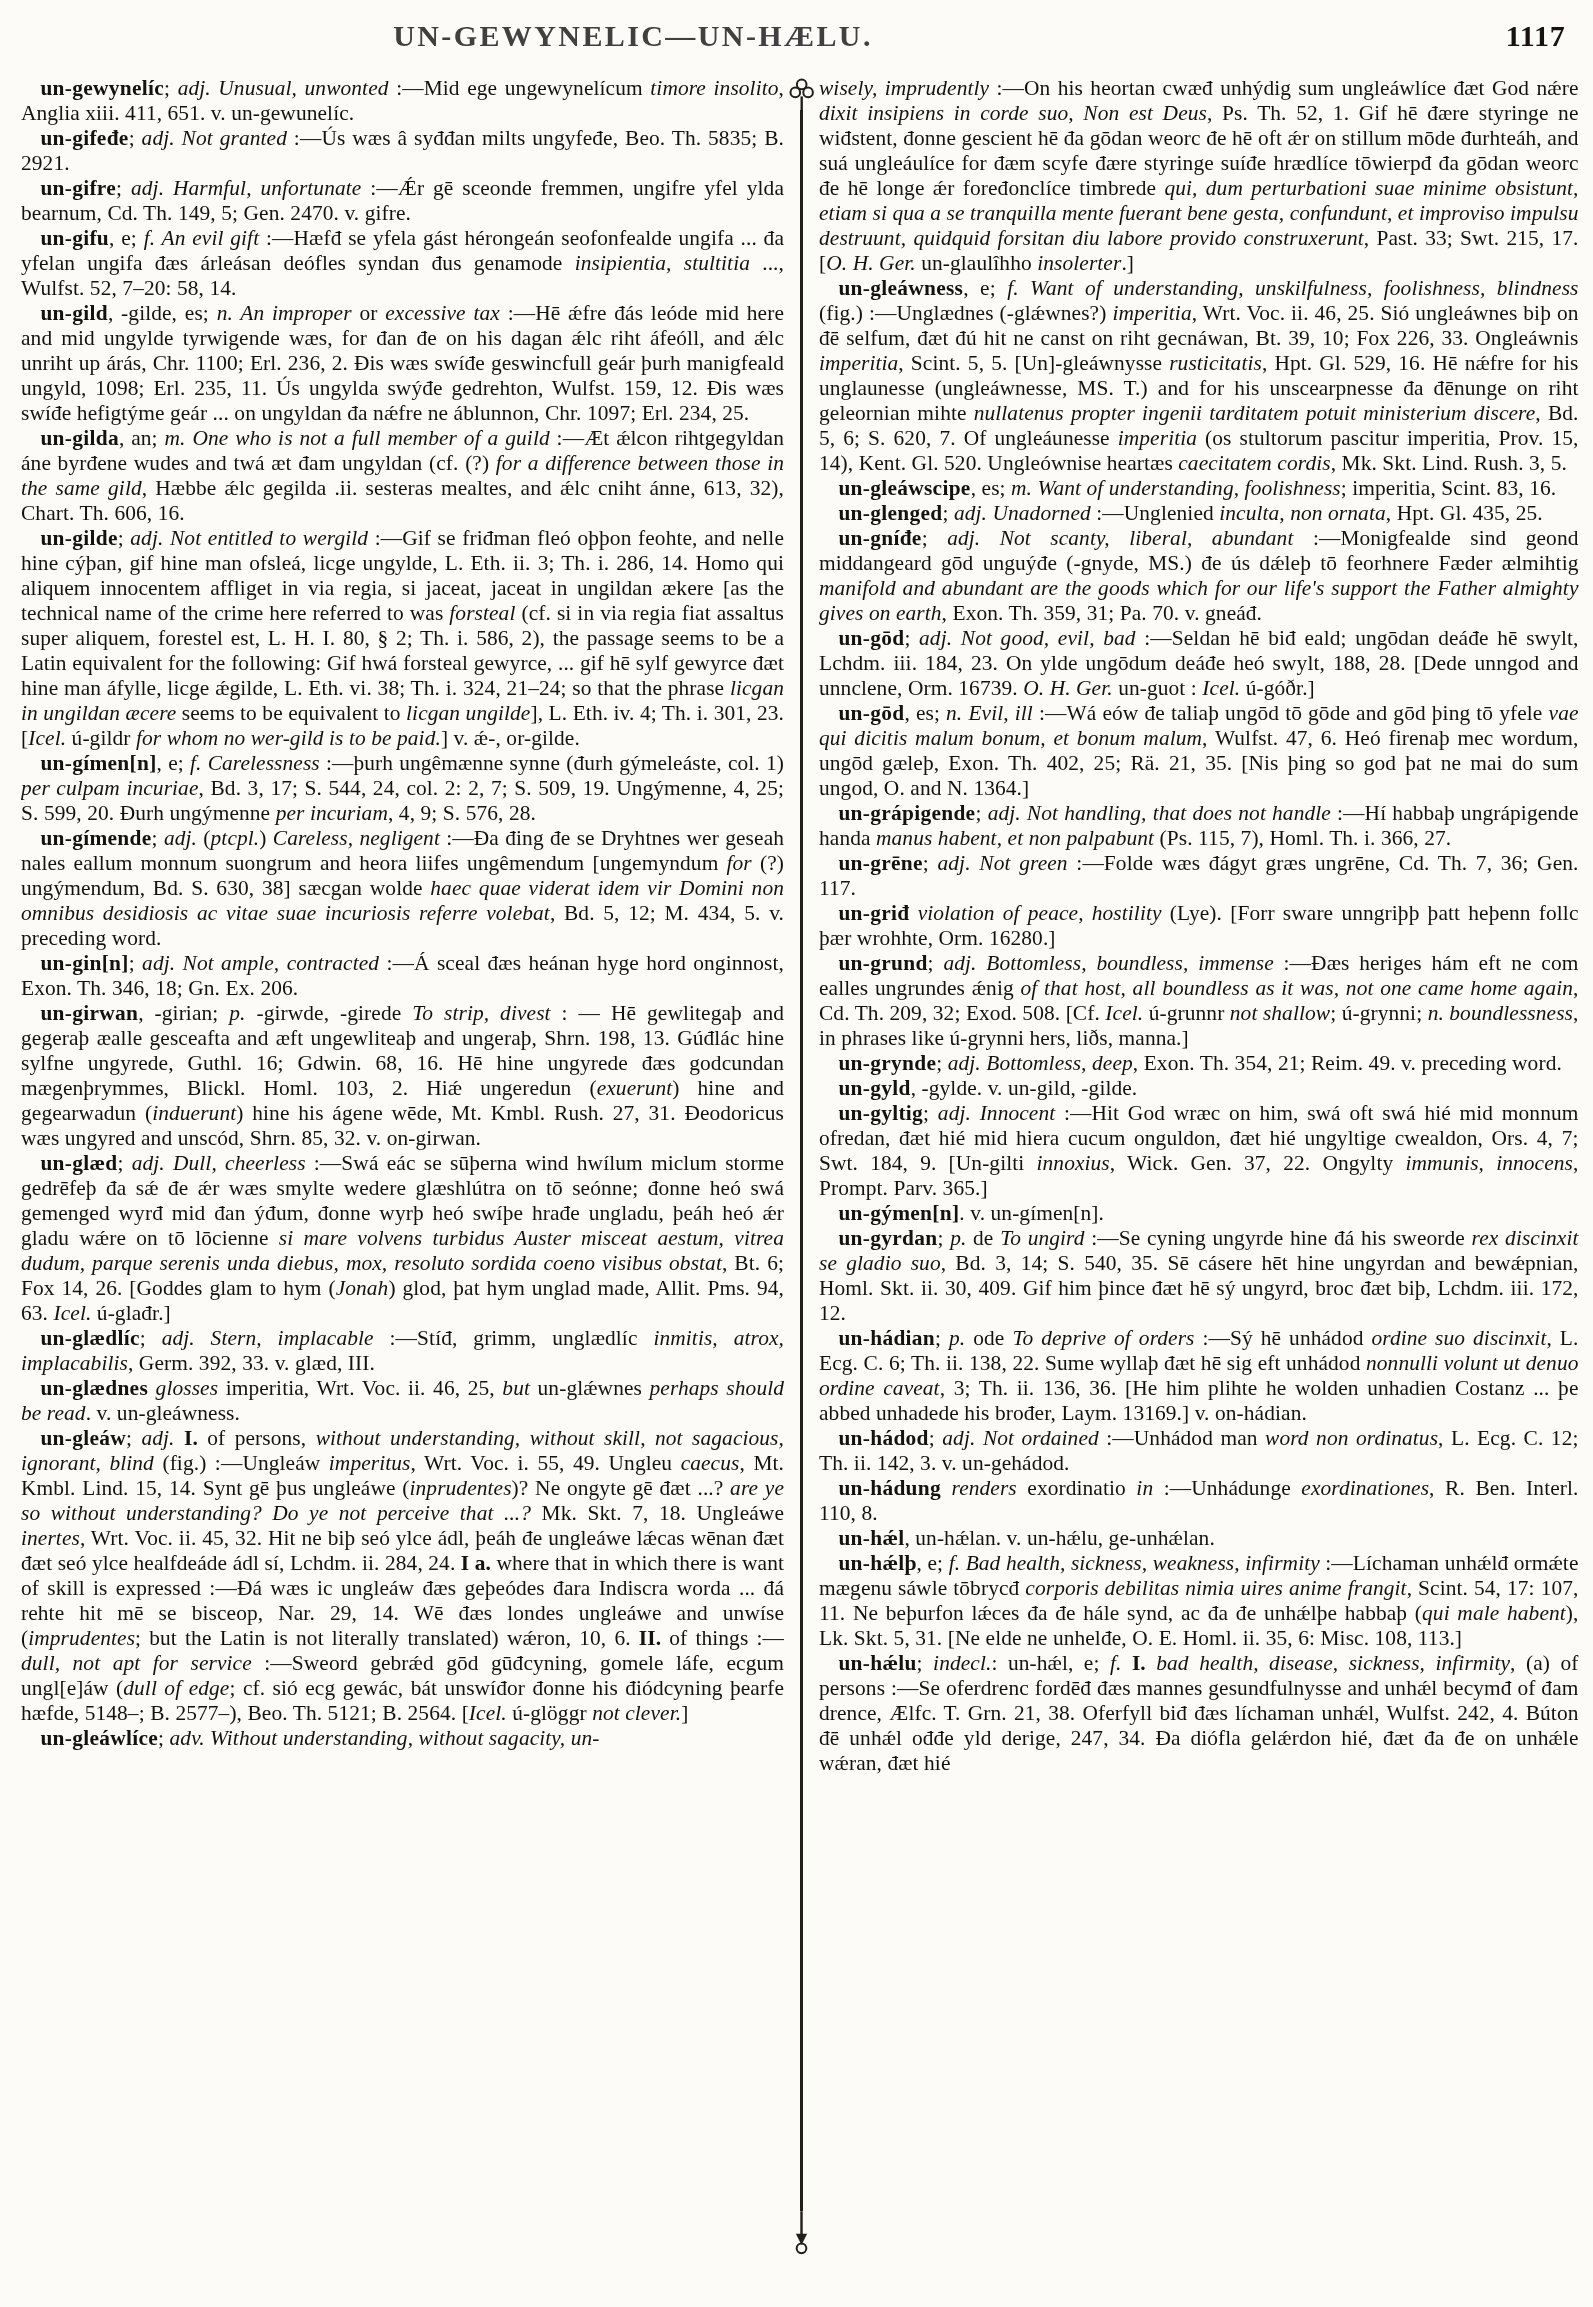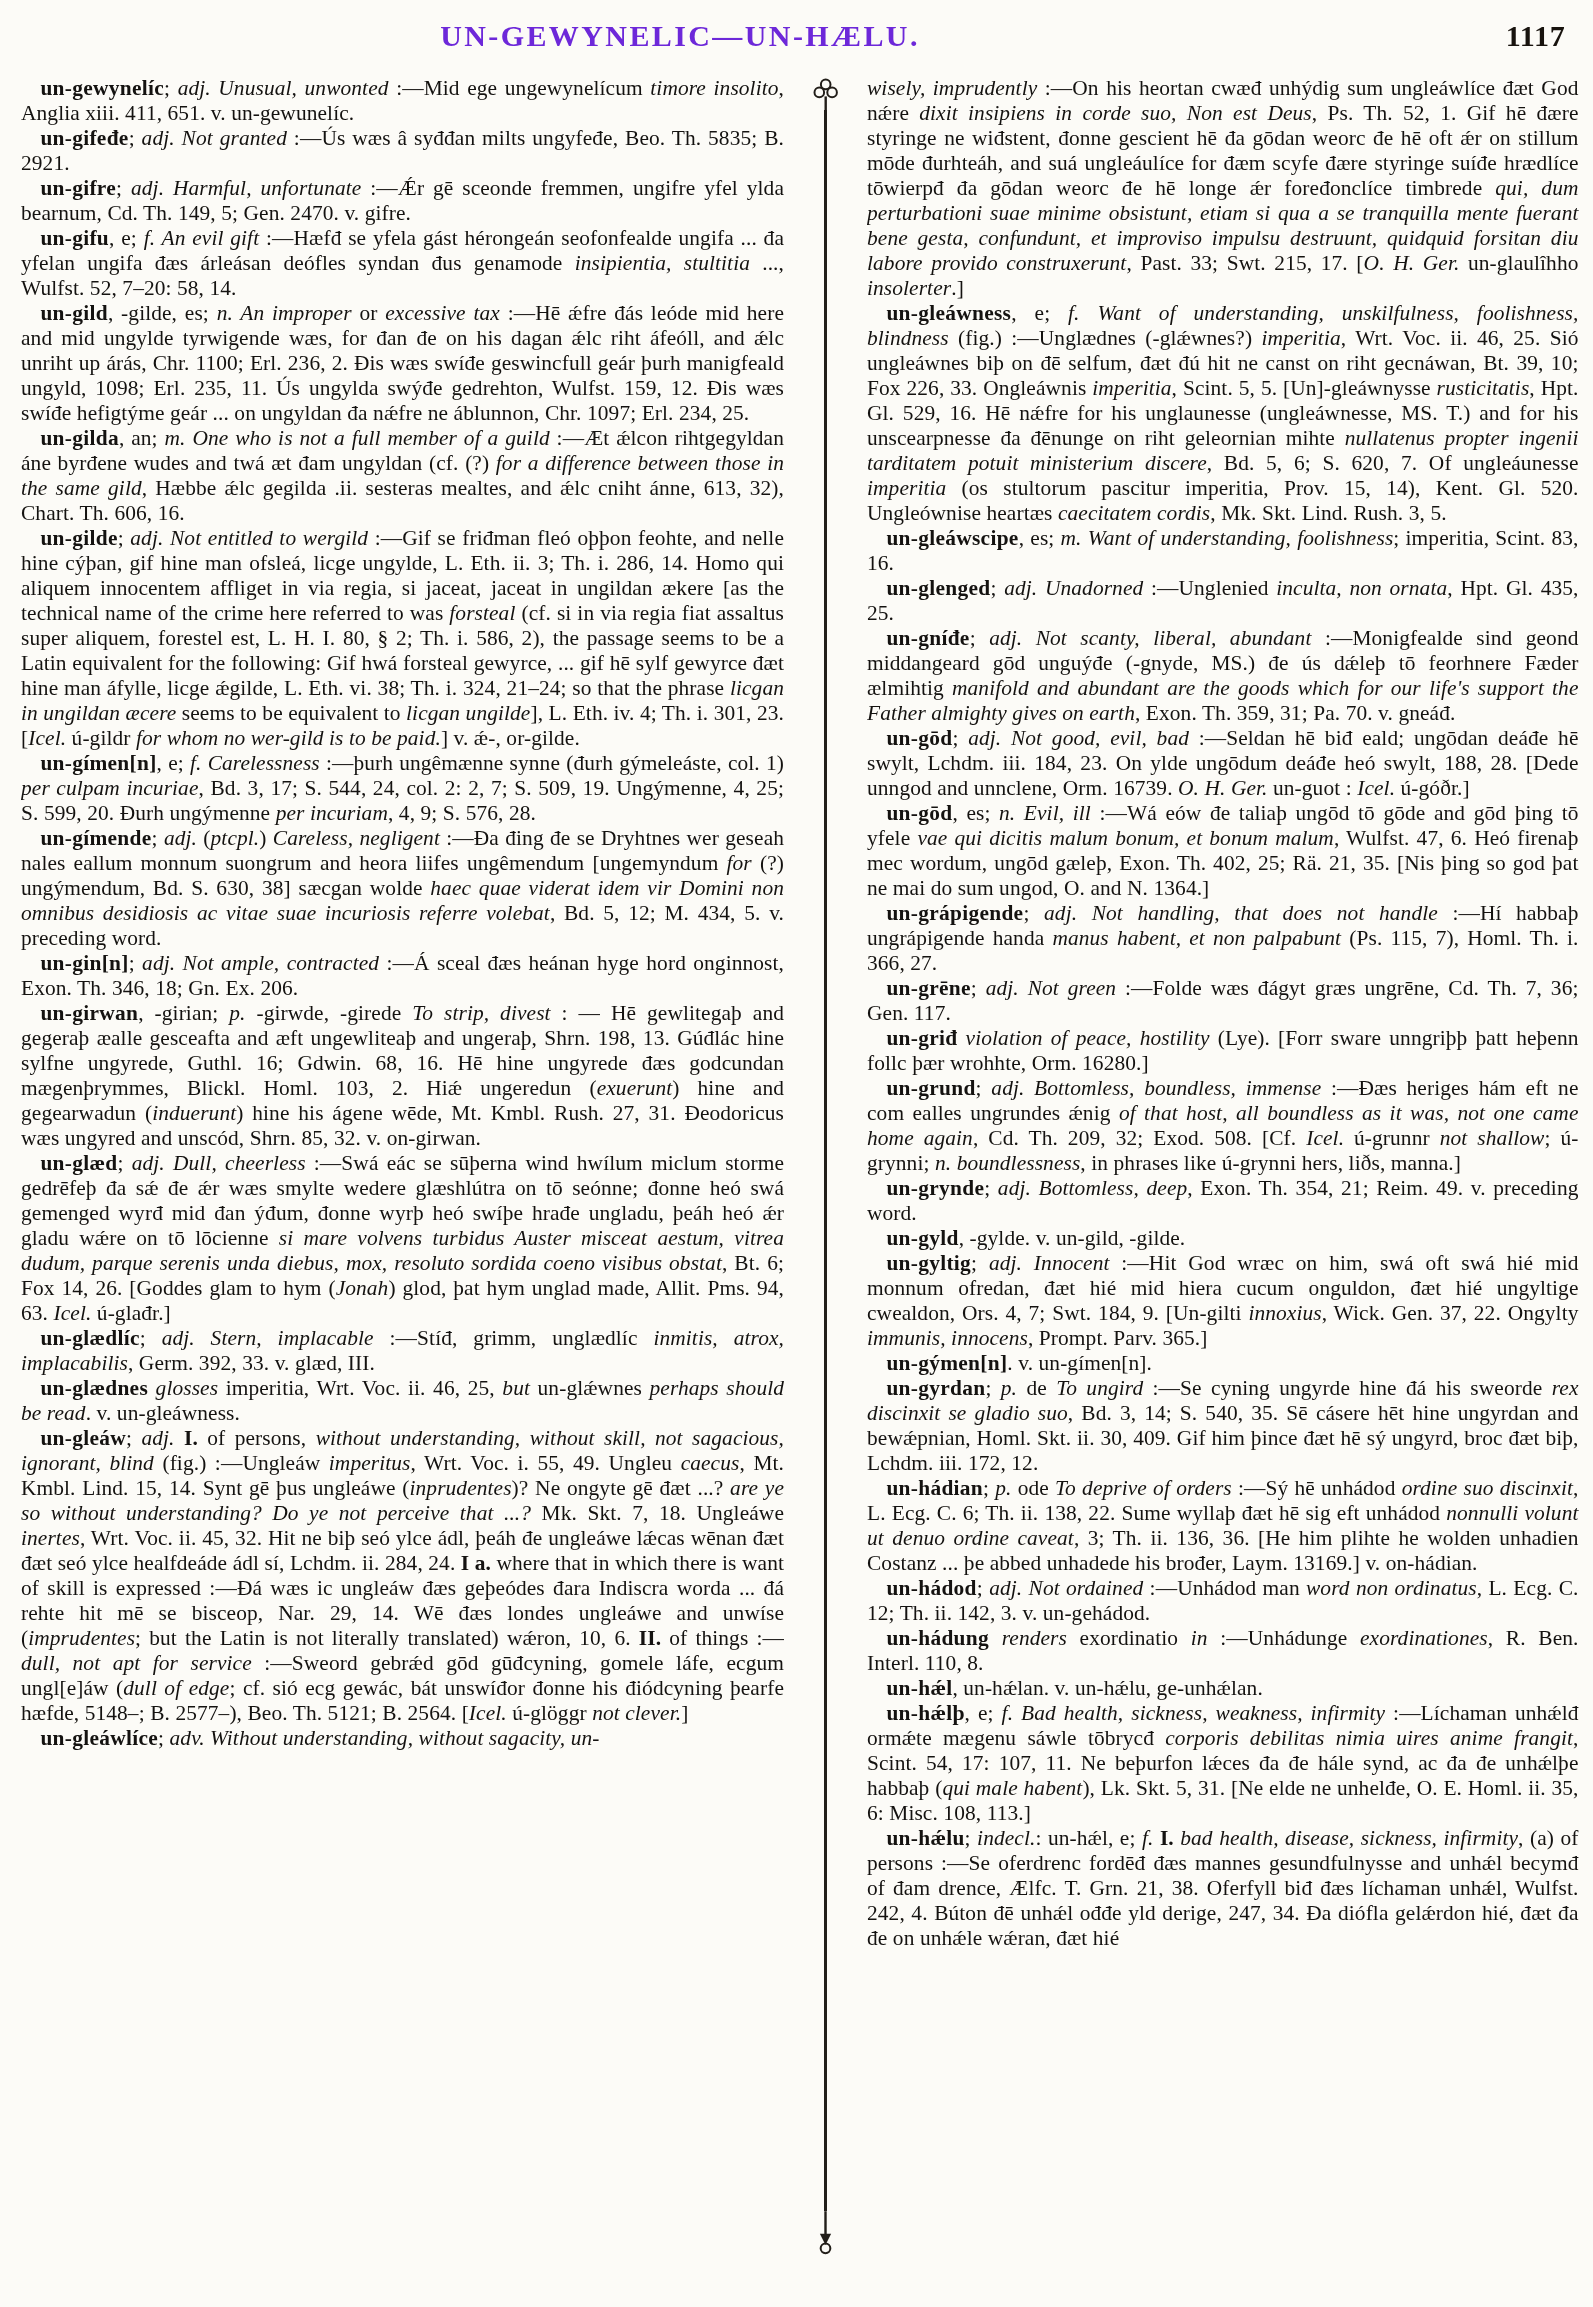--- a/index.html
+++ b/index.html
@@ -9,33 +9,31 @@
     margin:0 auto;
     background:#fcfbf7;
     color:#141210;
     font-family:"Liberation Serif","DejaVu Serif",serif;
     overflow:hidden;
   }
   .running-head {
     position:absolute; top:19.4px; left:0; width:1266px;
     text-align:center;
     font-weight:bold; font-size:30px; letter-spacing:2.4px;
-    color:#6d28d9;
-    padding-left:47px;
+    color:#404040;
   }
   .page-number {
     position:absolute; top:19.4px; right:27.4px;
     font-weight:bold; font-size:30px; letter-spacing:0.8px;
     color:#18130e;
     text-align:center;
   }
   .columns {
     position:absolute; top:76px; left:21px; right:14.5px; bottom:52px;
     display:flex;
-    gap:24px;
   }
   .col {
     height:100%;
     overflow:hidden;
   }
   .col-left { width:763px; }
   .col-right { flex:1; }
   .divider {
     width:35px;
     display:flex; flex-direction:column; align-items:center;

